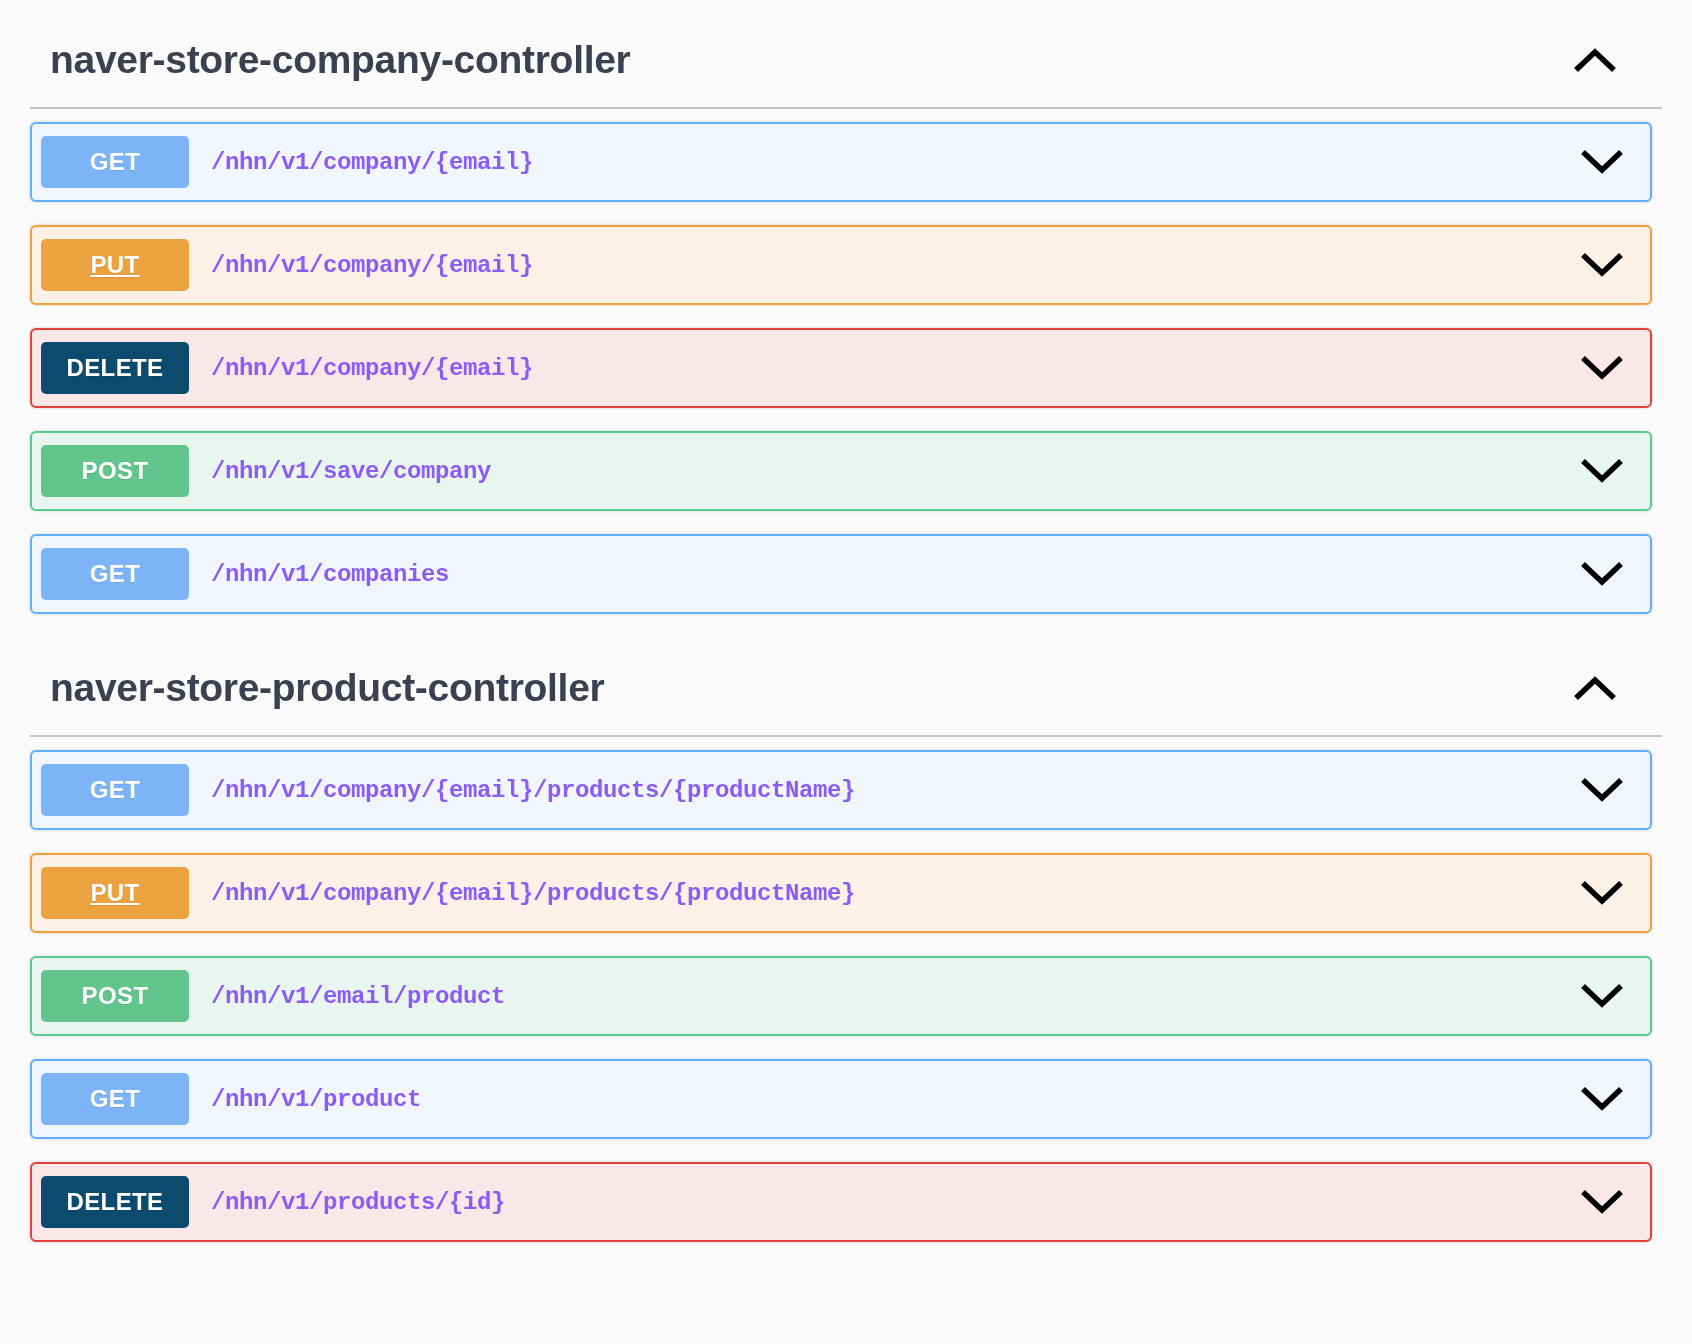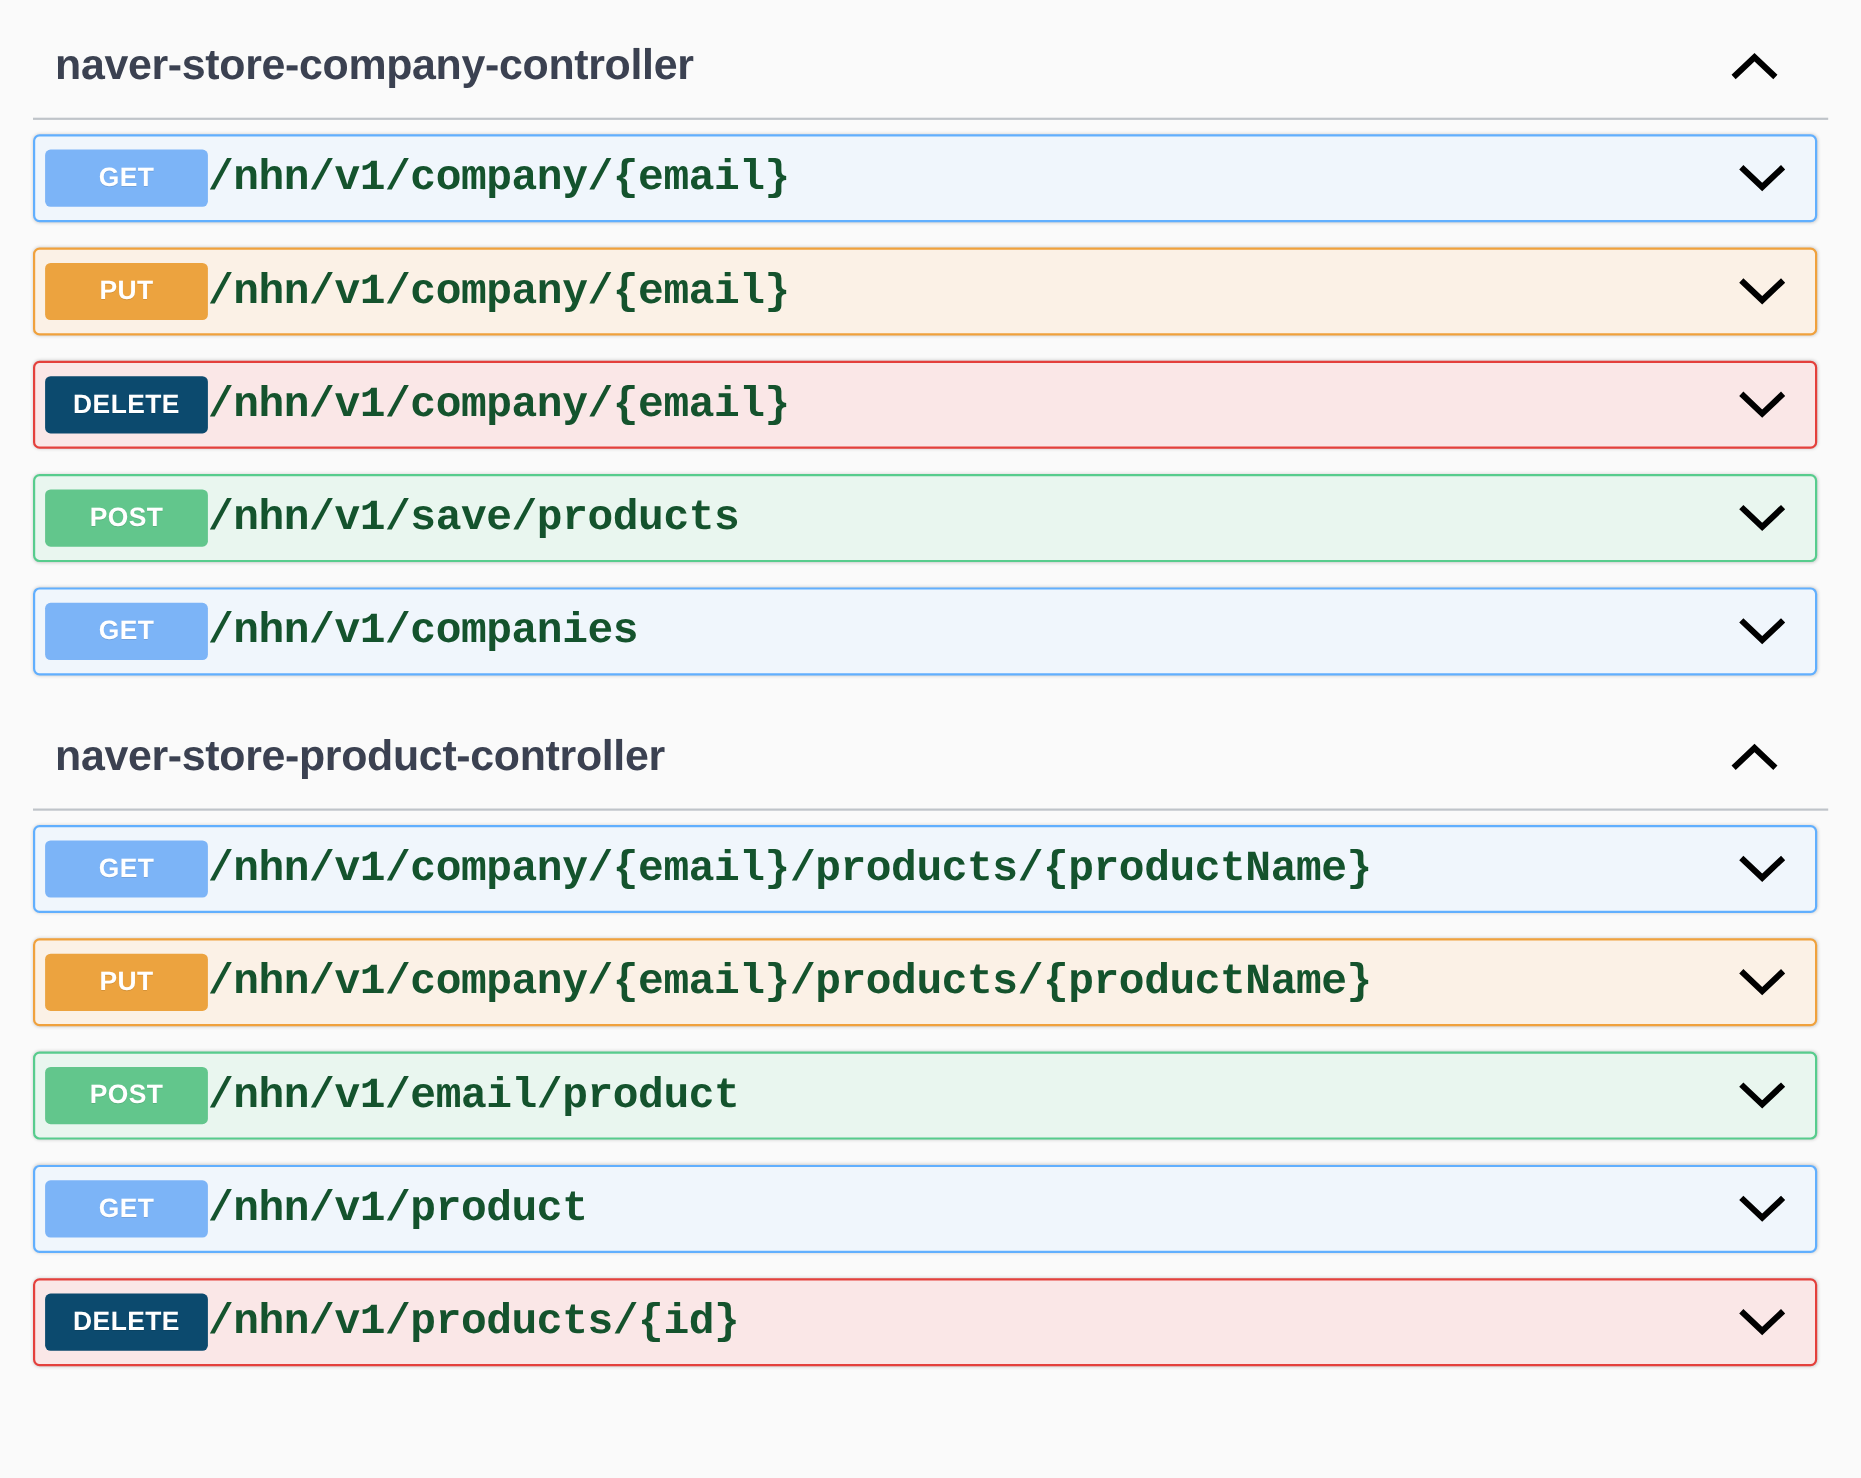--- a/index.html
+++ b/index.html
@@ -92,24 +92,25 @@
     color: #ffffff;
     font-size: 24px;
     font-weight: bold;
     font-family: "Liberation Sans", sans-serif;
     text-shadow: 0 1px 0 rgba(0,0,0,0.10);
     letter-spacing: 0.4px;
   }
 
   .op-path {
     flex: 1 1 auto;
+    margin-left: 22px;
     font-family: "Liberation Mono", monospace;
-    font-size: 39px;
+    font-size: 24px;
     font-weight: bold;
-    color: #14532d;
+    color: #8b5cf6;
     white-space: nowrap;
     overflow: hidden;
     letter-spacing: -0.4px;
   }
 
   .op-expand {
     flex: 0 0 auto;
     width: 52px;
     height: 52px;
     margin-right: 22px;
@@ -117,21 +118,21 @@
     align-items: center;
     justify-content: center;
   }
   .op-expand svg { display: block; }
 
   
   .m-get   { background: #f0f6fc; border-color: #61affe; }
   .m-get .op-method { background: #7cb4f7; }
 
   .m-put   { background: #fbf1e6; border-color: #f0a13c; }
-  .m-put .op-method { background: #eca33f; }
+  .m-put .op-method { background: #eca33f; text-decoration: underline; }
 
   .m-delete{ background: #fae7e7; border-color: #e4403c; }
   .m-delete .op-method { background: #0c4a6e; }
 
   .m-post  { background: #e9f6ef; border-color: #57cc8d; }
   .m-post .op-method { background: #62c68c; text-align: right; }
 
   .section-gap { height: 26px; }
 </style>
 </head>
@@ -170,21 +171,21 @@
           <span class="op-method">DELETE</span>
           <span class="op-path">/nhn/v1/company/{email}</span>
           <span class="op-expand">
             <svg width="44" height="26" viewBox="0 0 44 26" aria-hidden="true">
               <path d="M3 3 L22 21 L41 3" fill="none" stroke="#000000" stroke-width="5.5" stroke-linecap="butt" stroke-linejoin="miter"></path>
             </svg>
           </span>
         </div>
         <div class="op-row m-post">
           <span class="op-method">POST</span>
-          <span class="op-path">/nhn/v1/save/products</span>
+          <span class="op-path">/nhn/v1/save/company</span>
           <span class="op-expand">
             <svg width="44" height="26" viewBox="0 0 44 26" aria-hidden="true">
               <path d="M3 3 L22 21 L41 3" fill="none" stroke="#000000" stroke-width="5.5" stroke-linecap="butt" stroke-linejoin="miter"></path>
             </svg>
           </span>
         </div>
         <div class="op-row m-get">
           <span class="op-method">GET</span>
           <span class="op-path">/nhn/v1/companies</span>
           <span class="op-expand">

